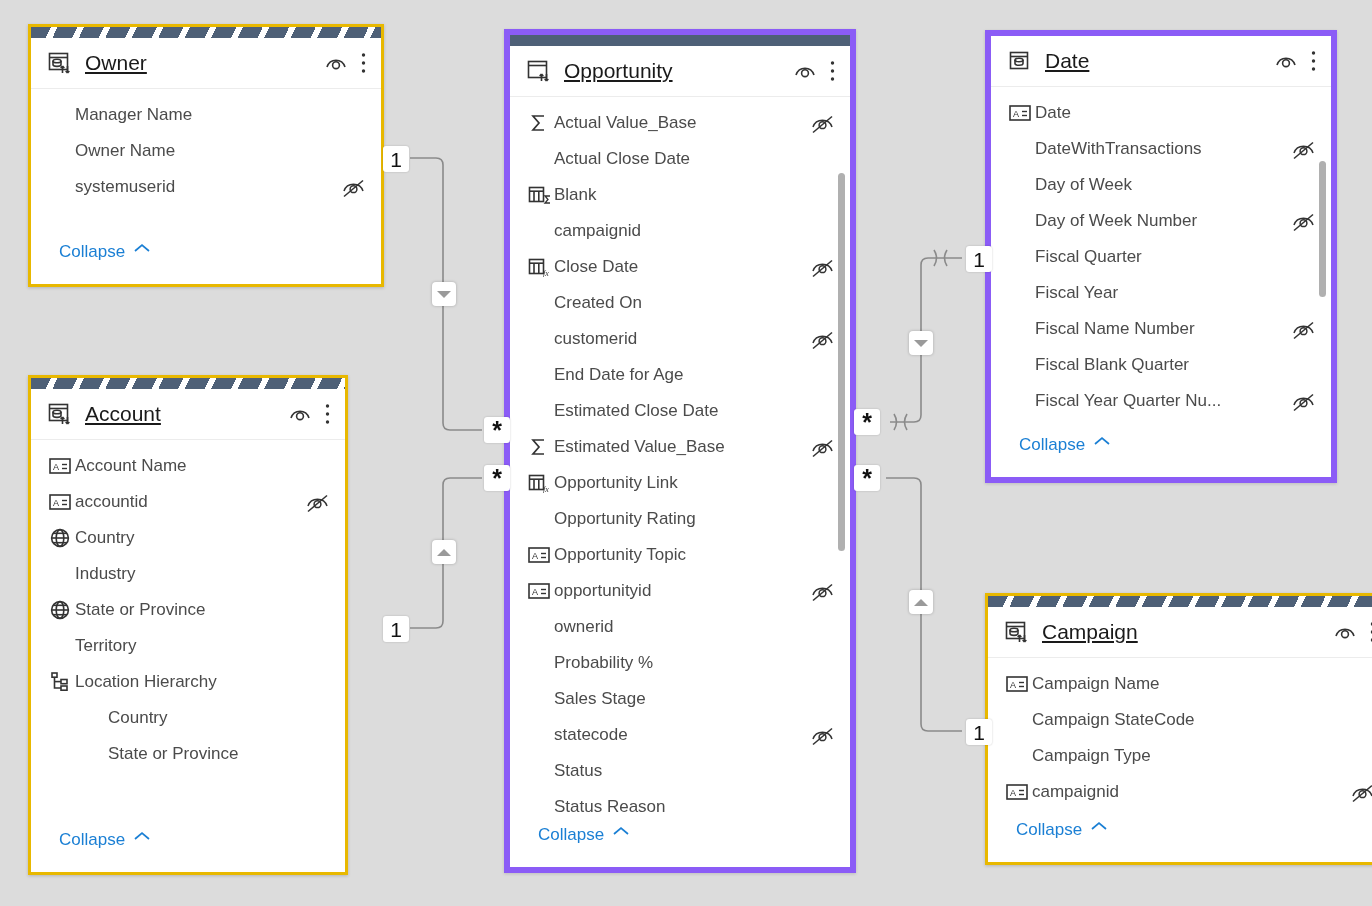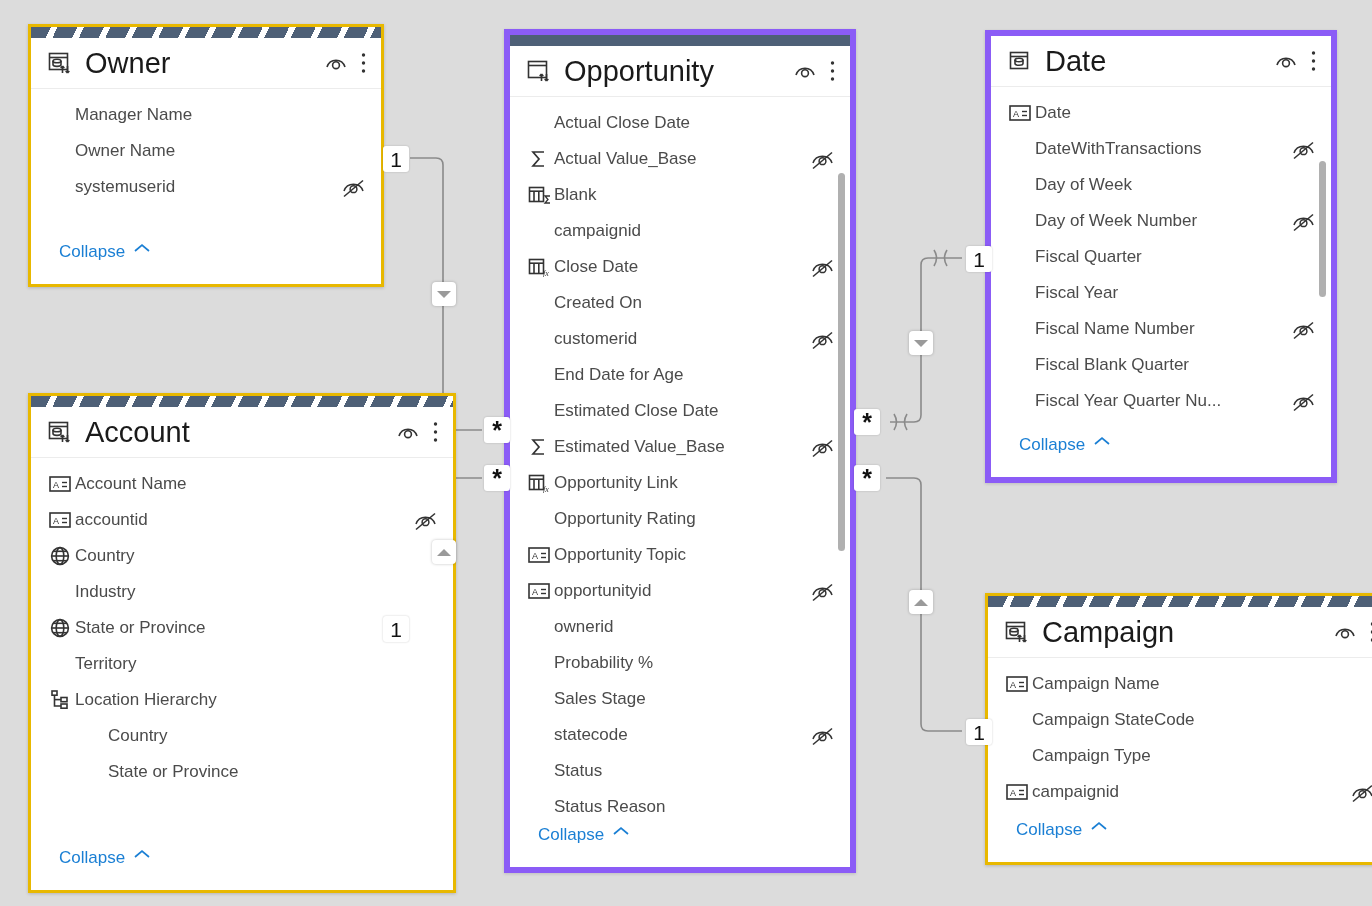--- a/index.html
+++ b/index.html
@@ -60,26 +60,27 @@
   .hdr {
     display: flex;
     align-items: center;
     padding: 0 14px 0 16px;
     height: 50px;
     flex: 0 0 50px;
     border-bottom: 1px solid #ececec;
     background: #fff;
   }
   .hdr .tname {
-    font-size: 29px;
+    font-size: 21px;
     color: #1a1a1a;
     margin-left: 12px;
     flex: 1 1 auto;
     white-space: nowrap;
     overflow: hidden;
+    text-decoration: underline;
   }
   .hdr-ico { flex: 0 0 auto; display:flex; align-items:center; }
   .hdr-actions { display: flex; align-items: center; gap: 12px; flex: 0 0 auto; }
 
   
   .flds {
     position: relative;
     flex: 1 1 auto;
     padding: 8px 0 0 0;
     overflow: hidden;
@@ -237,21 +238,21 @@
         </div>
         <div class="collapse">
       <span>Collapse</span>
       <span>
             <svg width="18" height="12" viewBox="0 0 18 12">
         <path d="M2 9 L9 3 L16 9" stroke="#1a7fd4" fill="none" stroke-width="1.7"></path>
       </svg>
           </span>
     </div>
       </div>
-      <div class="tbl sel" style="left: 28px; top: 393px; width: 428px; height: 500px;">
+      <div class="tbl sel" style="left: 28px; top: 375px; width: 320px; height: 500px;">
         <div class="accent striped"></div>
         <div class="hdr">
       <span class="hdr-ico">
             <svg width="26" height="26" viewBox="0 0 26 26">
         <rect x="2.5" y="3.5" width="18" height="16" stroke="#333" fill="none" stroke-width="1.6"></rect>
         <line x1="2.5" y1="7.5" x2="20.5" y2="7.5" stroke="#333" fill="none" stroke-width="1.6"></line>
         <ellipse cx="10" cy="11" rx="4" ry="1.8" stroke="#333" fill="none" stroke-width="1.6"></ellipse>
         <path d="M6 11 v3.6 c0 1 1.8 1.8 4 1.8 s4-.8 4-1.8 V11" stroke="#333" fill="none" stroke-width="1.6"></path>
         <path d="M15.5 16 v7 M15.5 16 l-1.8 2 M15.5 16 l1.8 2" stroke="#333" fill="none" stroke-width="1.6"></path>
         <path d="M20.5 23 v-7 M20.5 23 l-1.8 -2 M20.5 23 l1.8 -2" stroke="#333" fill="none" stroke-width="1.6"></path>
@@ -397,38 +398,38 @@
               <svg width="7" height="22" viewBox="0 0 7 22">
         <circle cx="3.5" cy="3" r="1.7" fill="#333"></circle>
         <circle cx="3.5" cy="11" r="1.7" fill="#333"></circle>
         <circle cx="3.5" cy="19" r="1.7" fill="#333"></circle>
       </svg>
             </span>
       </span>
     </div>
         <div class="flds">
           <div class="fld">
-        <span class="fi"></span>
-        <span class="fl">Actual Close Date</span>
-
-      </div>
-          <div class="fld">
         <span class="fi">
               <svg width="22" height="20" viewBox="0 0 22 20">
         <path d="M16 3 H5 L11 10 L5 17 H16" stroke="#333" fill="none" stroke-width="1.7" stroke-linejoin="miter"></path>
       </svg>
             </span>
         <span class="fl">Actual Value_Base</span>
         <span class="hid">
               <svg width="26" height="22" viewBox="0 0 26 22">
         <path d="M3 15 C6 6, 19 6, 22 15" stroke="#333" fill="none" stroke-width="1.5"></path>
         <circle cx="12.5" cy="13.2" r="3.4" stroke="#333" fill="none" stroke-width="1.5"></circle>
         <line x1="3" y1="20.5" x2="22" y2="4.5" stroke="#333" stroke-width="1.5"></line>
       </svg>
             </span>
+      </div>
+          <div class="fld">
+        <span class="fi"></span>
+        <span class="fl">Actual Close Date</span>
+
       </div>
           <div class="fld">
         <span class="fi">
               <svg width="24" height="20" viewBox="0 0 24 20">
         <rect x="1.5" y="2.5" width="14" height="14" stroke="#333" fill="none" stroke-width="1.6"></rect>
         <line x1="1.5" y1="6.2" x2="15.5" y2="6.2" stroke="#333" fill="none" stroke-width="1.6"></line>
         <line x1="6" y1="6.2" x2="6" y2="16.5" stroke="#333" fill="none" stroke-width="1.6"></line>
         <line x1="10.8" y1="6.2" x2="10.8" y2="16.5" stroke="#333" fill="none" stroke-width="1.6"></line>
         <path d="M22 11 H17 L20 14.5 L17 18 H22" stroke="#333" fill="none" stroke-width="1.3"></path>
       </svg>

